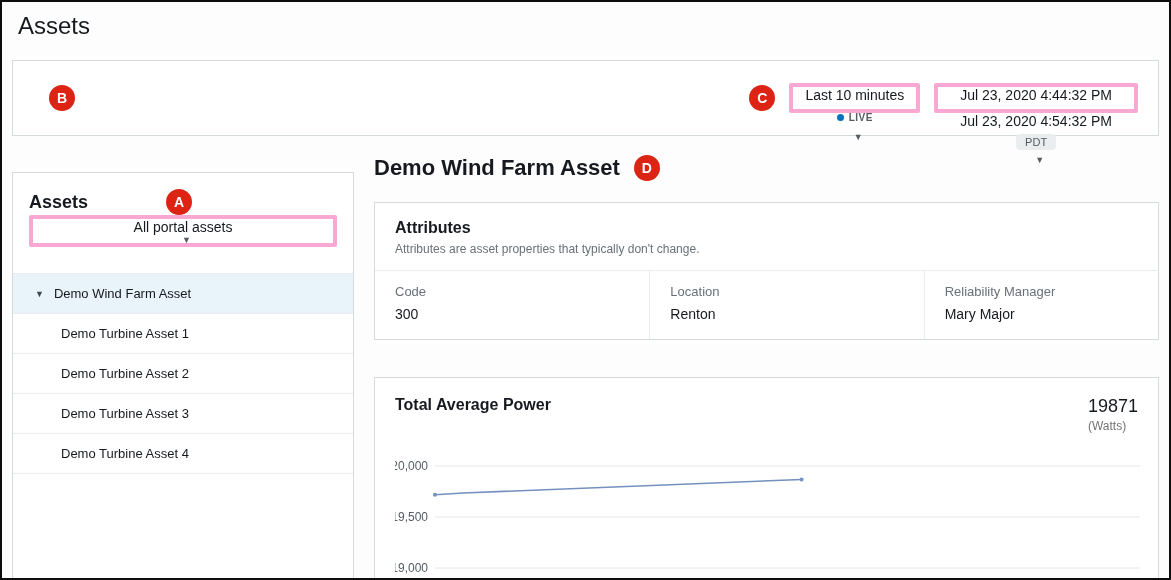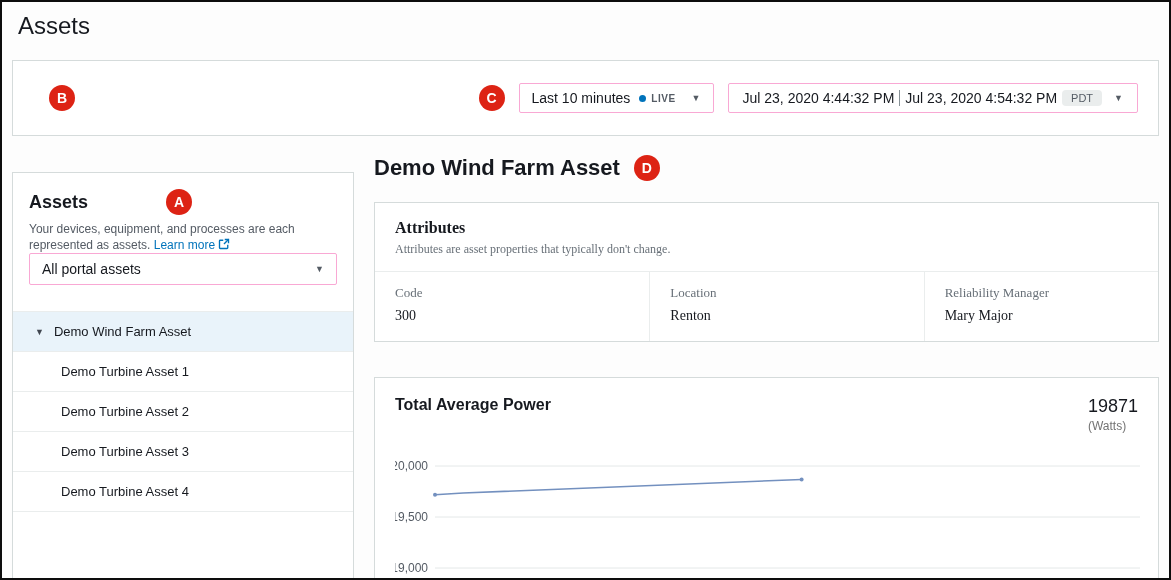--- a/index.html
+++ b/index.html
@@ -37,28 +37,28 @@
     background:#dd2314; color:#fff; font-weight:700; font-size:14px;
     flex:none; line-height:1;
   }
   .callout-b { margin-left:16px; }
   .callout-c { margin-right:14px; }
   .callout-a { margin-left:78px; }
   .callout-d { margin-left:14px; }
   .spacer { flex:1; }
   .control {
     display:flex; align-items:center; height:30px;
-    border:1px solid #f9a8d4; border-radius:2px; background:#fff;
-    font-size:14px; color:#16191f; cursor:pointer;
+    border:4px solid #f9a8d4; border-radius:2px; background:#fff;
+    font-size:14px; color:#16191f; cursor:pointer;flex-direction:column;
   }
   .time-dropdown { padding:0 12px; gap:9px; }
   .live { display:inline-flex; align-items:center; gap:5px; font-size:10px; font-weight:700; color:#545b64; letter-spacing:.5px; }
   .live-dot { width:7px; height:7px; border-radius:50%; background:#0073bb; display:inline-block; }
   .caret { font-size:9px; color:#545b64; margin-left:7px; }
-  .date-range { margin-left:14px; padding:0 14px; gap:5px; }
+  .date-range { margin-left:14px; padding:0 22px; gap:5px; }
   .vsep { width:1px; height:16px; background:#879196; display:inline-block; }
   .tz-badge { background:#eaeded; border-radius:4px; padding:2px 9px; font-size:11px; color:#545b64; }
 
   
   .sidebar {
     position:absolute; left:10px; top:170px; width:342px; height:420px;
   }
   .sidebar-head { padding:16px 16px 0 16px; }
   .sidebar-title-row { display:flex; align-items:center; }
   .sidebar-title-row h2 { font-size:18px; font-weight:700; margin:0; }
@@ -77,21 +77,21 @@
   }
   .tree-row.root { padding-left:22px; gap:10px; }
   .tree-row.child { padding-left:48px; }
   .tree-row.selected { background:#e9f3fa; }
   .tree-caret { font-size:9px; color:#414750; }
 
   
   .main-heading-row { position:absolute; left:372px; top:153px; display:flex; align-items:center; }
   .main-heading-row h1 { font-size:22px; font-weight:600; margin:0; color:#16191f; }
 
-  .attributes { position:absolute; left:372px; top:200px; width:785px;font-family:Liberation Serif, serif; }
+  .attributes { position:absolute; left:372px; top:200px; width:785px; }
   .panel-head { padding:16px 20px 14px 20px; border-bottom:1px solid #eaeded; }
   .panel-head h3 { font-size:16px; font-weight:700; margin:0; }
   .panel-head p { font-size:12px; color:#687078; margin:5px 0 0 0; }
   .attr-grid { display:grid; grid-template-columns:1fr 1fr 1fr;gap:40px; }
   .attr-cell { padding:13px 20px 17px 20px; }
   .attr-cell + .attr-cell { border-left:1px solid #eaeded; }
   .attr-label { font-size:13px; color:#687078; margin-bottom:7px; }
   .attr-value { font-size:14px; color:#16191f; }
 
   .power { position:absolute; left:372px; top:375px; width:785px; height:232px; padding:18px 20px; }
@@ -132,28 +132,20 @@
       <span class="caret">▼</span>
     </div>
   </div>
 
   <aside class="sidebar panel">
     <div class="sidebar-head">
       <div class="sidebar-title-row">
         <h2>Assets</h2>
         <span class="callout callout-a" style="background: rgb(221, 35, 20);">A</span>
       </div>
-      <p class="sidebar-desc">
-        <span>Your devices, equipment, and processes are each represented as assets.</span>
-        <a class="link"><span>Learn more</span><svg width="12" height="12" viewBox="0 0 16 16">
-              <path d="M13 9v4a1 1 0 0 1-1 1H3a1 1 0 0 1-1-1V4a1 1 0 0 1 1-1h4" stroke="#0073bb" fill="none" stroke-width="1.8"></path>
-              <path d="M9 2h5v5" stroke="#0073bb" fill="none" stroke-width="1.8"></path>
-              <path d="M14.2 1.8L8 8" stroke="#0073bb" fill="none" stroke-width="1.8"></path>
-            </svg></a>
-      </p>
       <div class="control select">
         <span>All portal assets</span>
         <span class="caret">▼</span>
       </div>
     </div>
 
     <ul class="tree">
       <li class="tree-row root selected">
         <span class="tree-caret">▼</span>
         <span>Demo Wind Farm Asset</span>

